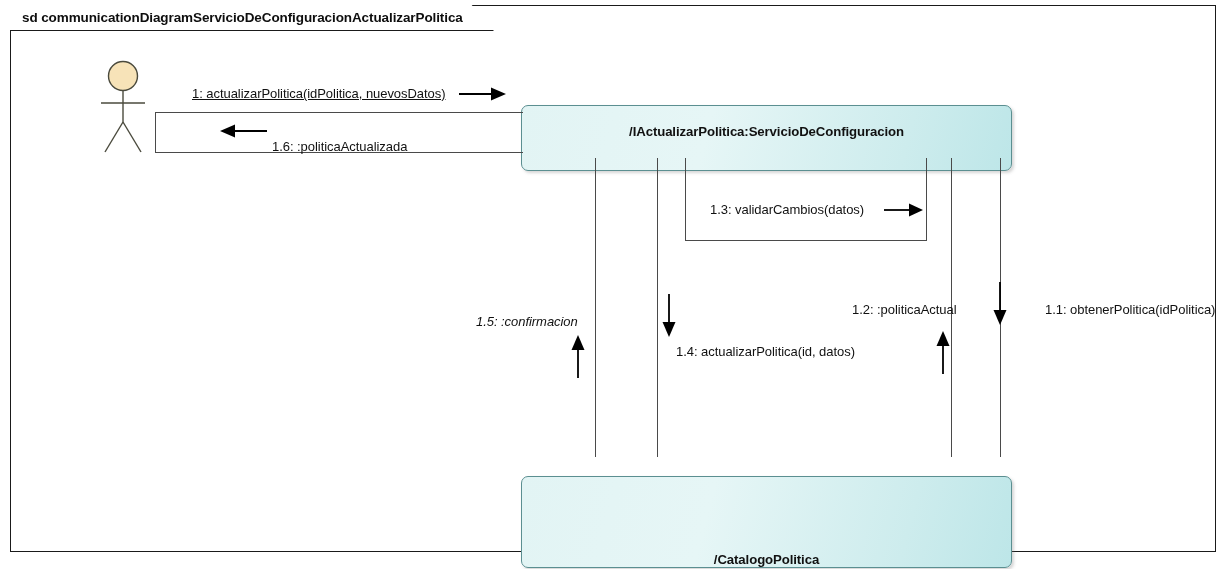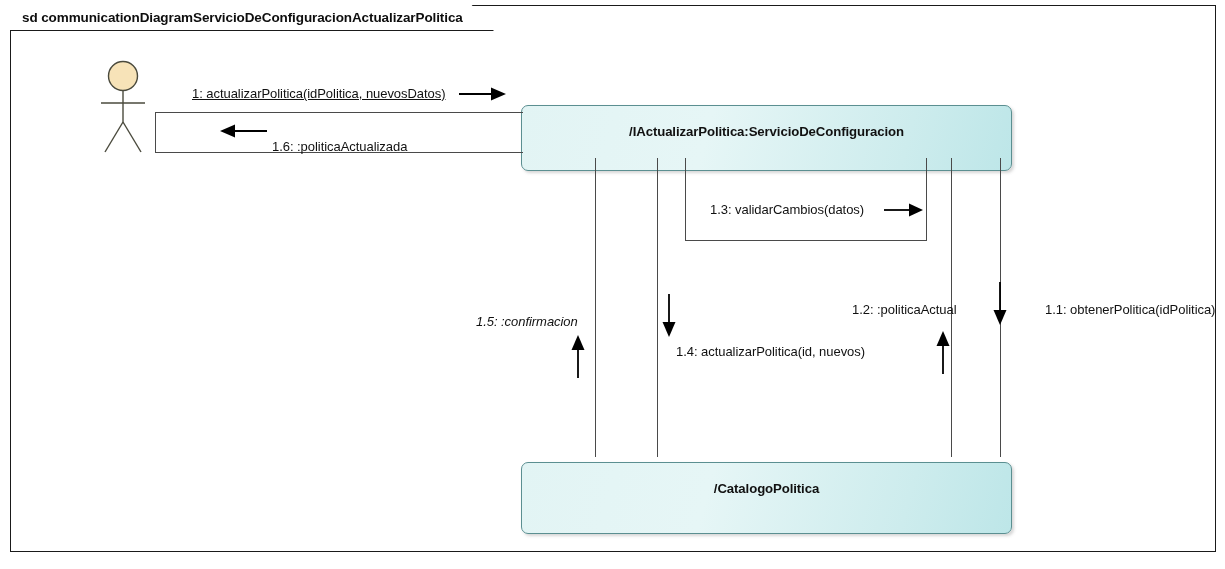--- a/index.html
+++ b/index.html
@@ -149,21 +149,21 @@
       <line x1="5" y1="43" x2="49" y2="43" stroke="#4a4a3d" stroke-width="1.4"></line>
       <line x1="27" y1="62" x2="9" y2="92" stroke="#4a4a3d" stroke-width="1.4"></line>
       <line x1="27" y1="62" x2="45" y2="92" stroke="#4a4a3d" stroke-width="1.4"></line>
     </svg>
   </div>
 
   <div class="objbox" style="left:521px; top:93px; width:491px; height:66px;margin-top:12px;">
     <span class="objlabel">/IActualizarPolitica:ServicioDeConfiguracion</span>
   </div>
 
-  <div class="objbox" style="left:521px; top:462px; width:491px; height:72px;">
+  <div class="objbox" style="left:521px; top:476px; width:491px; height:92px;align-items:flex-end;">
     <span class="objlabel">/CatalogoPolitica</span>
   </div>
 
   <div class="hline" style="left:155px; top:112px; width:368px;"></div>
   <div class="hline" style="left:155px; top:152px; width:368px;"></div>
   <div class="vline" style="left:155px; top:112px; height:41px;"></div>
 
   <div class="vline" style="left:595px; top:158px; height:299px;"></div>
   <div class="vline" style="left:657px; top:158px; height:299px;"></div>
   <div class="vline" style="left:951px; top:158px; height:299px;"></div>
@@ -204,21 +204,21 @@
   </div>
 
   <div class="msg" style="left:836px; top:302px;margin-left:16px;">1.2: :politicaActual</div>
   <div class="arrow" style="left:935px; top:330px;">
     <svg width="16" height="44" viewBox="0 0 16 44">
       <line x1="8" y1="44" x2="8" y2="14" stroke="#000" stroke-width="1.8"></line>
       <polygon points="1.5,16 8,1 14.5,16" fill="#000"></polygon>
     </svg>
   </div>
 
-  <div class="msg" style="left:676px; top:344px;">1.4: actualizarPolitica(id, nuevos)</div>
+  <div class="msg" style="left:676px; top:344px;">1.4: actualizarPolitica(id, datos)</div>
   <div class="arrow" style="left:661px; top:294px;">
     <svg width="16" height="44" viewBox="0 0 16 44">
       <line x1="8" y1="0" x2="8" y2="30" stroke="#000" stroke-width="1.8"></line>
       <polygon points="1.5,28 8,43 14.5,28" fill="#000"></polygon>
     </svg>
   </div>
 
   <div class="msg" style="left:476px; top:314px;font-style:italic;">1.5: :confirmacion</div>
   <div class="arrow" style="left:570px; top:334px;">
     <svg width="16" height="44" viewBox="0 0 16 44">

